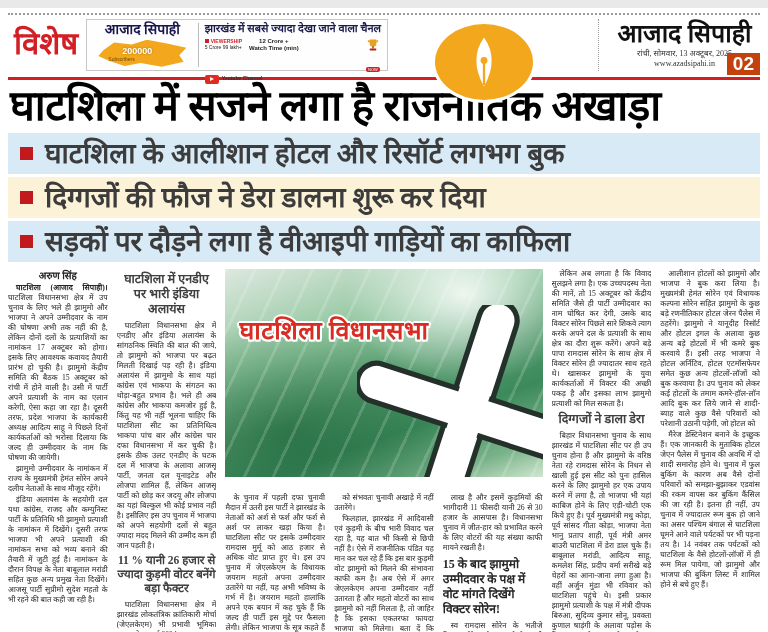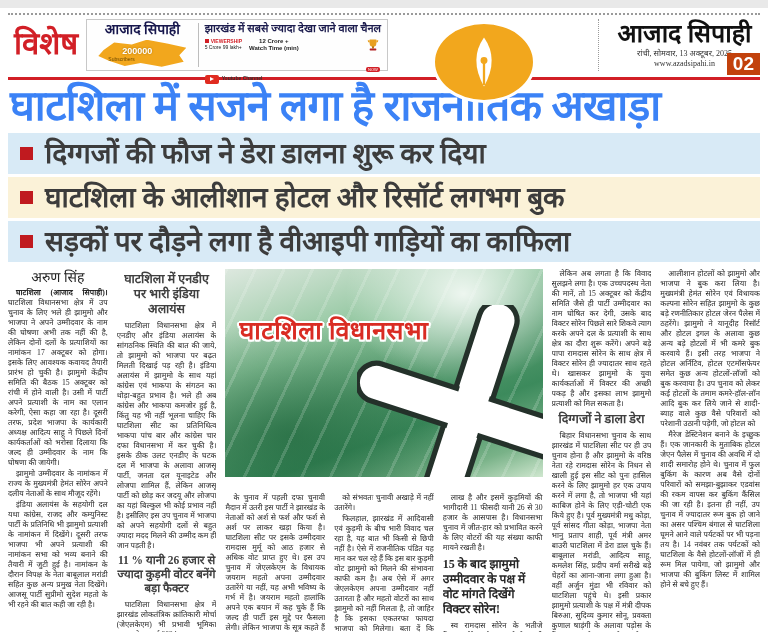--- a/index.html
+++ b/index.html
@@ -54,38 +54,38 @@
   .paper-name{ font-size:25px; font-weight:900; color:#111; line-height:1.0; }
   .paper-meta{ font-size:8px; font-weight:normal; color:#333; margin-top:3px; line-height:1.25; }
   .page-no{
     position:absolute; right:0; bottom:-4px; background:#c2410c; color:#fff;
     font-family:"Liberation Sans","DejaVu Sans",sans-serif; font-weight:bold; font-size:19px;
     padding:1px 6px 2px; line-height:1;
   }
   .red-rule{ height:3px; background:#d21f26; margin-top:6px; }
   
   .headline{
-    font-size:42px; font-weight:900; color:#3b82f6; line-height:1.1;
+    font-size:42px; font-weight:900; color:#000000; line-height:1.1;
     padding:3px 2px 1px; letter-spacing:-0.5px;
   }
   .bullet-bar{
     display:flex; align-items:center; gap:12px; padding:2px 12px; margin-top:3px;
     font-size:28px; font-weight:800; color:#3c3c3c; line-height:1.2; height:41px;
   }
   .bullet-bar:nth-of-type(odd){ background:#fbf2d8; }
   .bullet-bar:nth-of-type(even){ background:#d8eaf6; }
   .bullet-sq{ width:13px; height:13px; background:#c01a1f; flex:none; }
   
   .body-grid{
     display:grid; grid-template-columns:repeat(7,1fr); gap:9px;
     margin-top:7px; height:370px; font-size:7.7px; line-height:1.3; text-align:justify; color:#262626;
   }
   .col{ overflow:hidden; }
   .col p{ text-indent:8px; margin-bottom:1px; }
-  .byline{ text-align:center; font-weight:normal; font-size:14px; text-indent:0 !important; margin-bottom:2px; }
+  .byline{ text-align:center; font-weight:bold; font-size:10px; text-indent:0 !important; margin-bottom:2px; }
   .lead-in{ font-weight:bold; }
   .inner-head{ font-weight:900; text-align:center; font-size:12.5px; line-height:1.2; margin:3px 0 4px; color:#404040; text-indent:0 !important; }
   .inner-head.small{ font-size:11.5px; }
   .center-span{ grid-column:3 / 6; display:flex; flex-direction:column; gap:16px; overflow:hidden; }
   .photo{
     height:208px; position:relative; overflow:hidden; flex:none;
     background:
       radial-gradient(ellipse at 75% 12%, rgba(255,255,255,0.85) 0%, rgba(255,255,255,0) 35%),
       radial-gradient(ellipse at 20% 80%, rgba(20,90,50,0.55) 0%, rgba(20,90,50,0) 50%),
       linear-gradient(160deg, #dde8df 0%, #b9d8c0 16%, #8cc49b 34%, #53996c 55%, #3c8a5c 70%, #79b288 88%, #cfe7cf 100%);
@@ -172,25 +172,25 @@
       <div class="page-no">02</div>
     </div>
   </div>
 
   <div class="red-rule"></div>
 
   <h1 class="headline">घाटशिला में सजने लगा है राजनीतिक अखाड़ा</h1>
 
   <div class="bullet-bar">
     <span class="bullet-sq"></span>
-    <span>दिग्गजों की फौज ने डेरा डालना शुरू कर दिया</span>
+    <span>घाटशिला के आलीशान होटल और रिसॉर्ट लगभग बुक</span>
   </div>
   <div class="bullet-bar">
     <span class="bullet-sq"></span>
-    <span>घाटशिला के आलीशान होटल और रिसॉर्ट लगभग बुक</span>
+    <span>दिग्गजों की फौज ने डेरा डालना शुरू कर दिया</span>
   </div>
   <div class="bullet-bar">
     <span class="bullet-sq"></span>
     <span>सड़कों पर दौड़ने लगा है वीआइपी गाड़ियों का काफिला</span>
   </div>
 
   <div class="body-grid">
 
     <div class="col">
       <p class="byline">अरुण सिंह</p>

